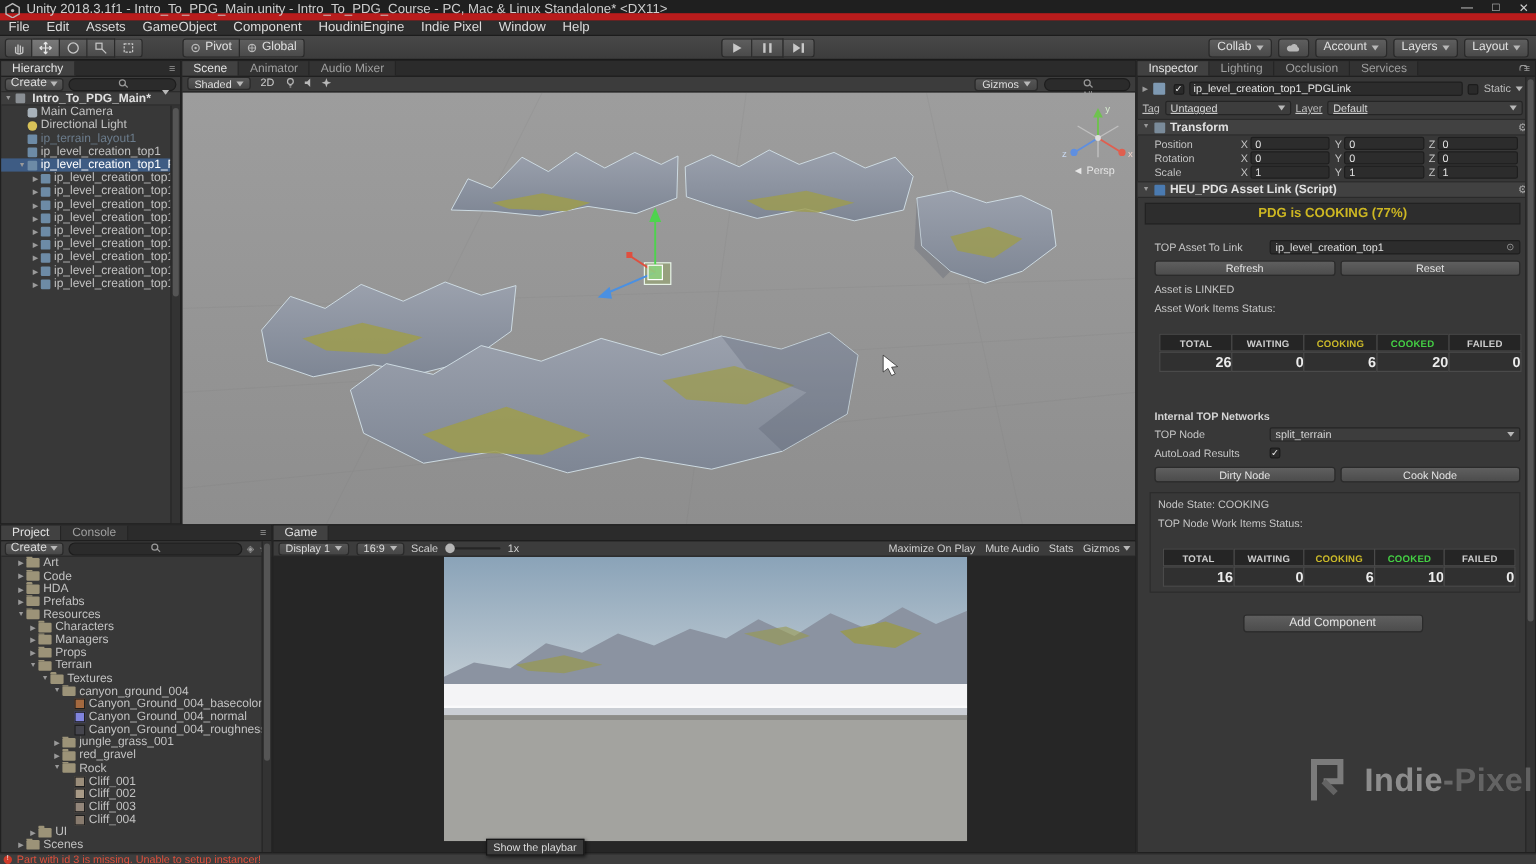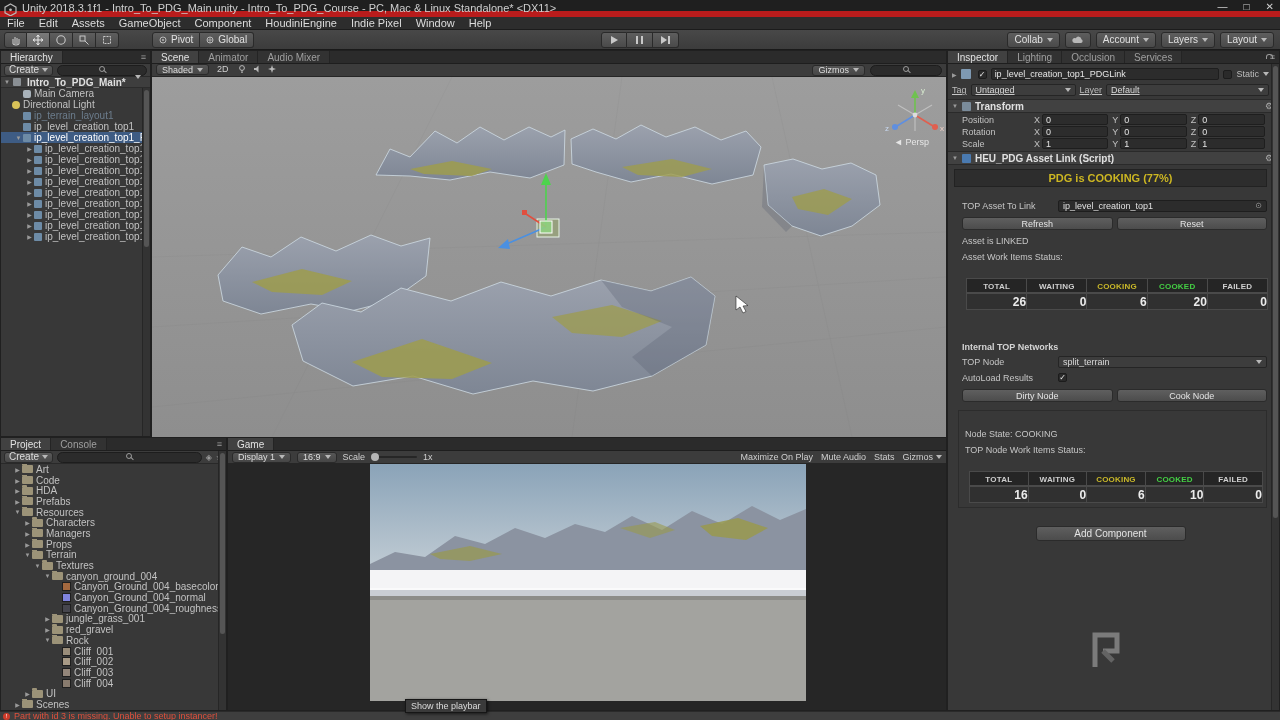--- a/index.html
+++ b/index.html
@@ -294,21 +294,21 @@
         <span class="fold" style="font-size:6px;color:#9a9a9a">▼</span>
         <span class="obj-icon" style="background:#8a8f94"></span>
         <span>Intro_To_PDG_Main*</span>
       </div>
       <div id="hierarchy-list">
           <div class="h-row" style="padding-left: 13px;">
             <span class="fold"></span>
             <span class="obj-icon camera"></span>
             <span class="lbl">Main Camera</span>
           </div>
-          <div class="h-row" style="padding-left: 2px;">
+          <div class="h-row" style="padding-left: 13px;">
             <span class="fold"></span>
             <span class="obj-icon light"></span>
             <span class="lbl">Directional Light</span>
           </div>
           <div class="h-row dim" style="padding-left: 13px;">
             <span class="fold"></span>
             <span class="obj-icon gameobject"></span>
             <span class="lbl">ip_terrain_layout1</span>
           </div>
           <div class="h-row" style="padding-left: 13px;">
@@ -810,21 +810,21 @@
         </div>
         <div class="ins-row">
           <span class="ins-label">AutoLoad Results</span>
           <span class="checkbox">✓</span>
         </div>
         <div class="btn-row">
           <div class="ubtn">Dirty Node</div>
           <div class="ubtn">Cook Node</div>
         </div>
         <div class="group-box">
-          <div class="text-row" style="margin-top:16px">Node State: COOKING</div>
+          <div class="text-row" style="margin-top:2px">Node State: COOKING</div>
           <div class="text-row">TOP Node Work Items Status:</div>
           <div class="status-table">
               <div class="st-row">
                 <div class="st-cell st-head">TOTAL</div>
                 <div class="st-cell st-head">WAITING</div>
                 <div class="st-cell st-head cooking">COOKING</div>
                 <div class="st-cell st-head cooked">COOKED</div>
                 <div class="st-cell st-head">FAILED</div>
               </div>
               <div class="st-row">
@@ -851,14 +851,15 @@
     <span id="status-text">Part with id 3 is missing. Unable to setup instancer!</span>
   </div>
 
   <div id="tooltip"><span>Show the playbar</span></div>
 
   <div id="watermark">
     <svg width="42" height="42" viewBox="0 0 42 42">
       <path d="M10,38 L10,6 L32,6 L32,22 L18,22" fill="none" stroke="#bdbdbd" stroke-width="5"></path>
       <path d="M18,22 L28,32" fill="none" stroke="#8f8f8f" stroke-width="5"></path>
     </svg>
+    <span class="wm-text"><span class="w1">Indie</span><span class="wsep">-</span><span class="w2">Pixel</span></span>
   </div>
 </div>
 
 </body></html>

